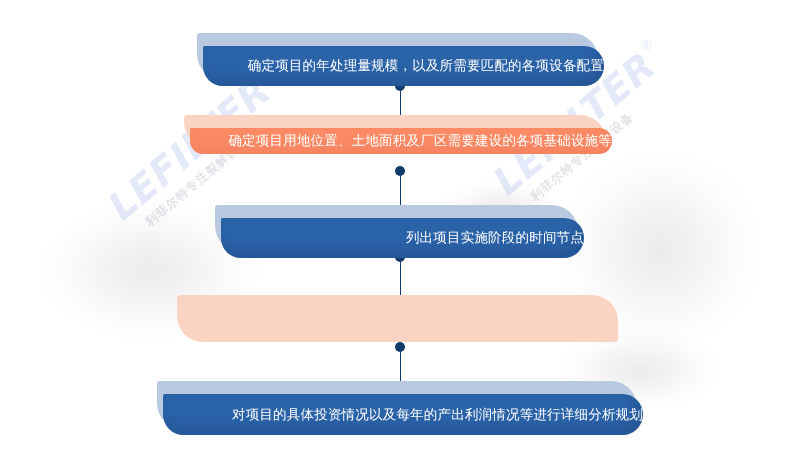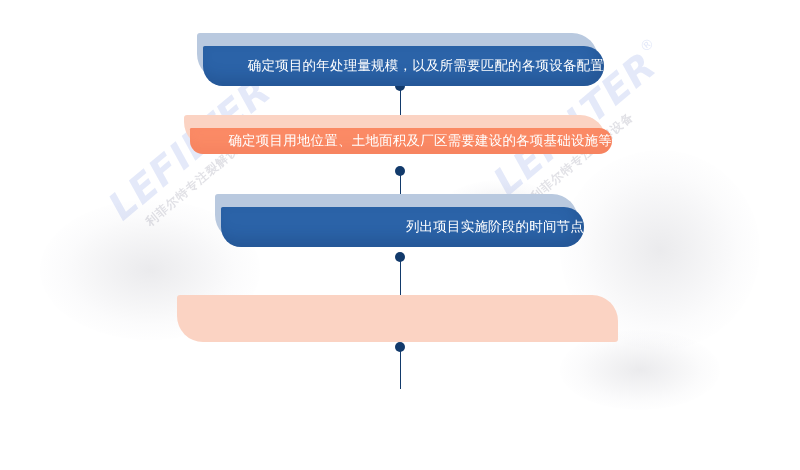--- a/index.html
+++ b/index.html
@@ -78,25 +78,31 @@
     </div>
   </div>
 
   <div class="step orange" style="left:184px;top:115px;width:428px;height:39px;">
     <div class="back"></div>
     <div class="front">
       <span>确定项目用地位置、土地面积及厂区需要建设的各项基础设施等</span>
     </div>
   </div>
 
-  <div class="step blue" style="left:215px;top:194px;width:369px;height:53px;">
+  <div class="step blue" style="left:215px;top:205px;width:369px;height:53px;">
     <div class="back"></div>
     <div class="front">
       <span>列出项目实施阶段的时间节点</span>
     </div>
   </div>
 
   <div class="step orange" style="left:177px;top:295px;width:447px;height:53px;">
     <div class="back"></div>
   </div>
 
+  <div class="step blue" style="left:157px;top:381px;width:486px;height:54px;">
+    <div class="back"></div>
+    <div class="front">
+      <span>对项目的具体投资情况以及每年的产出利润情况等进行详细分析规划</span>
+    </div>
+  </div>
 
 </div>
 
 </body></html>

